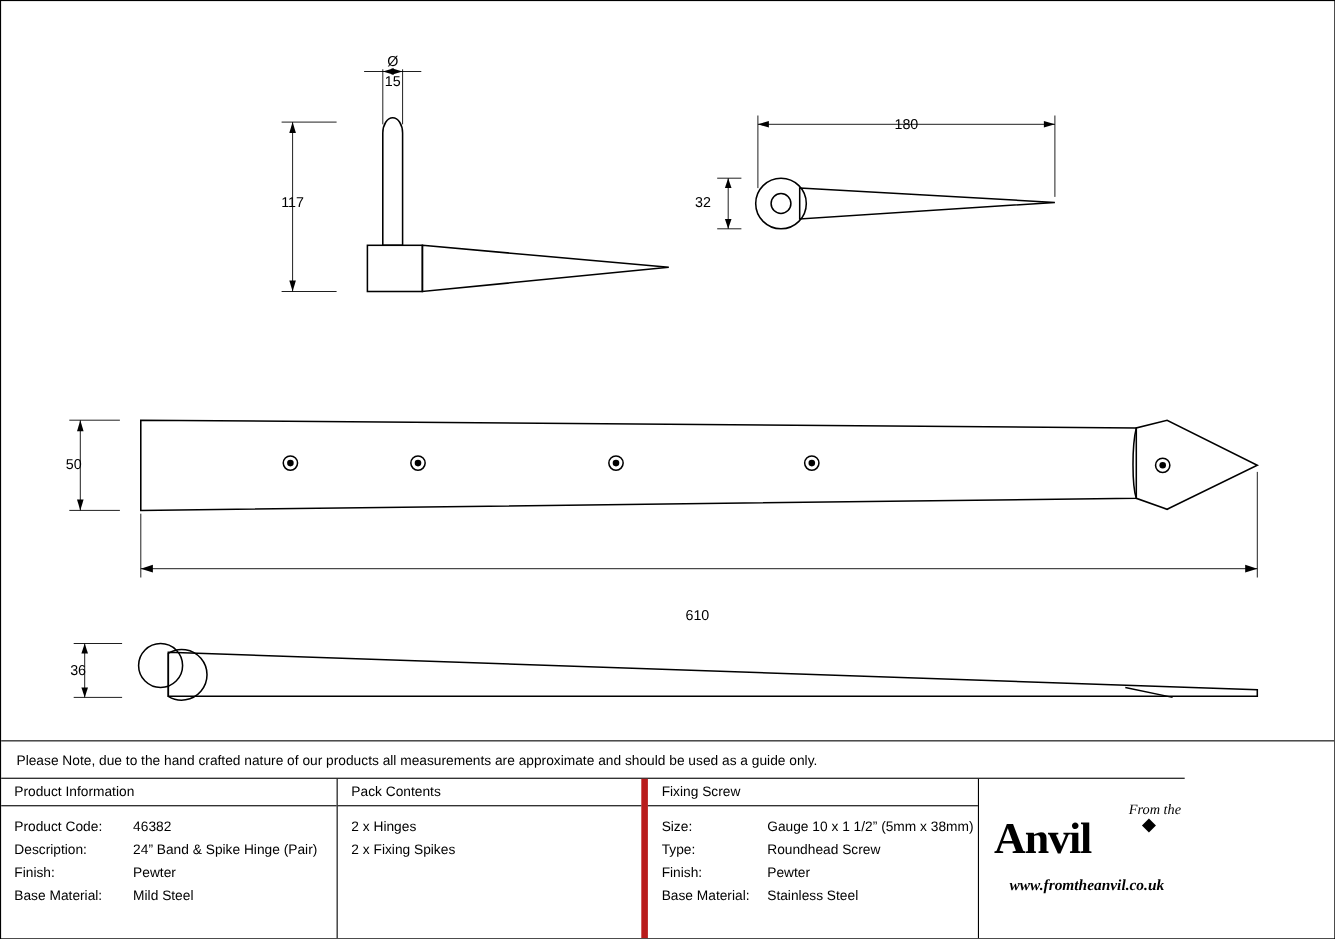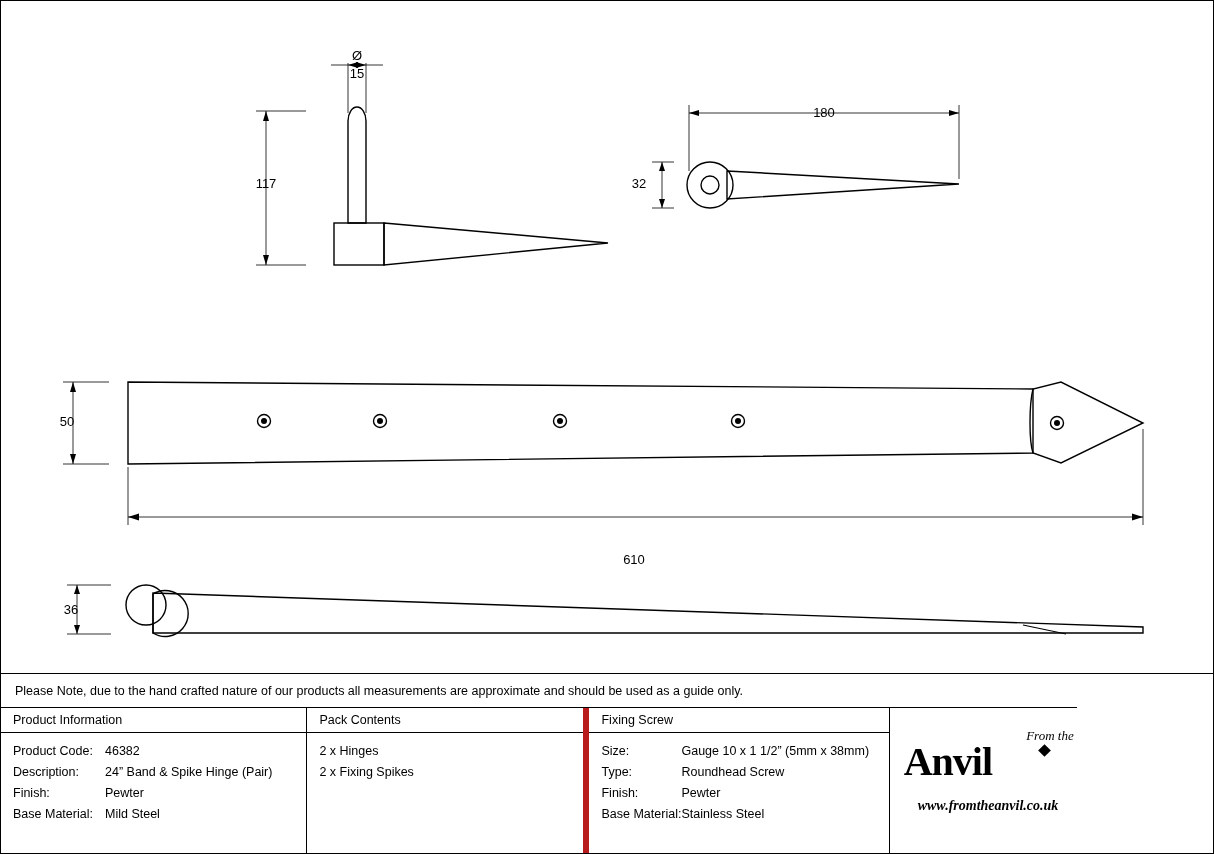--- a/index.html
+++ b/index.html
@@ -74,20 +74,21 @@
     height: 25px;
     box-sizing: border-box;
   }
   .tbody {
     padding: 8px 0 0 12px;
     font-size: 12.5px;
   }
   .kvrow {
     display: flex;
     line-height: 21px;
+    gap: 16px;
   }
   .kvrow .k { width: 92px; flex: none; }
   .kvrow .v { }
   .listrow { line-height: 21px; }
   .c3 .kvrow .k { width: 80px; }
 
   
   #logo {
     position: absolute;
     left: 14px;

